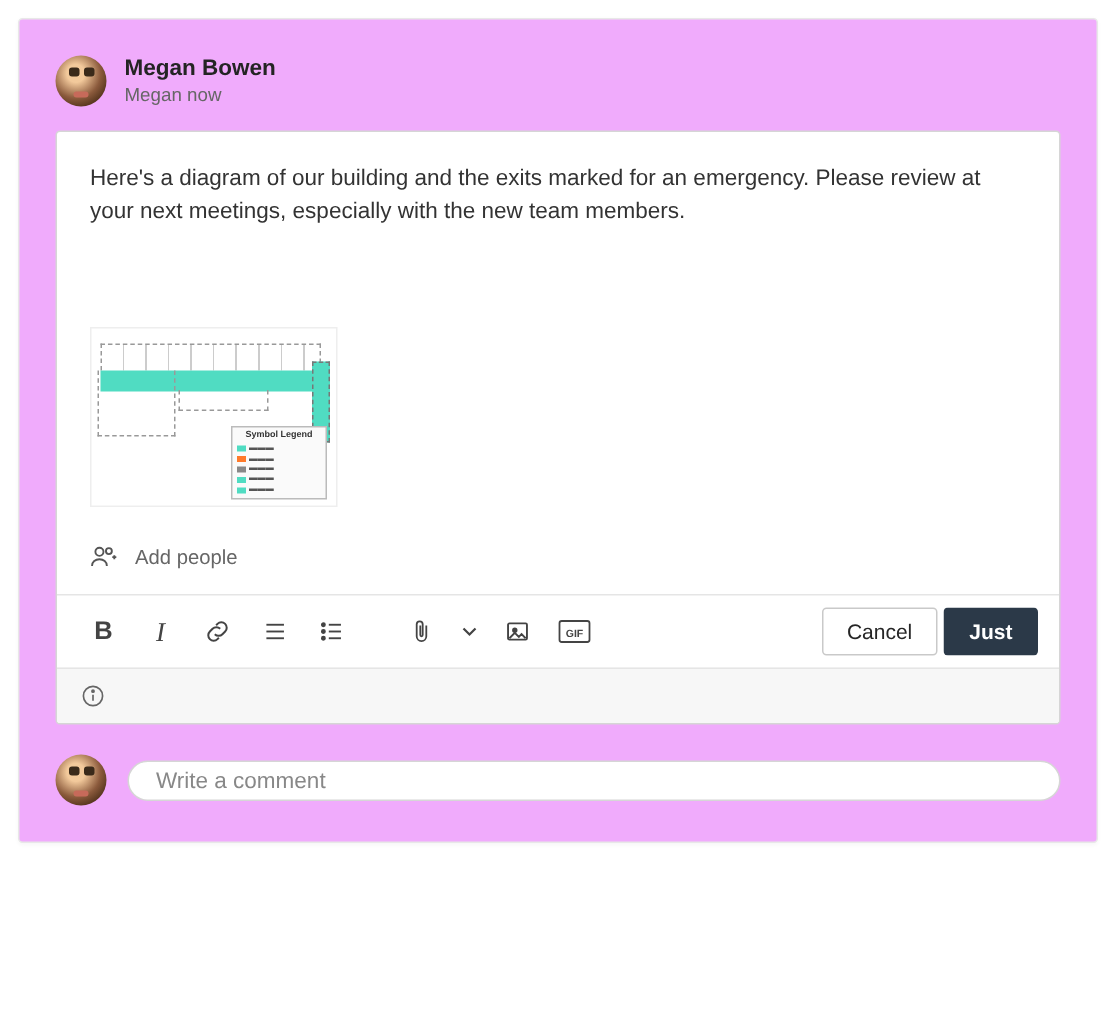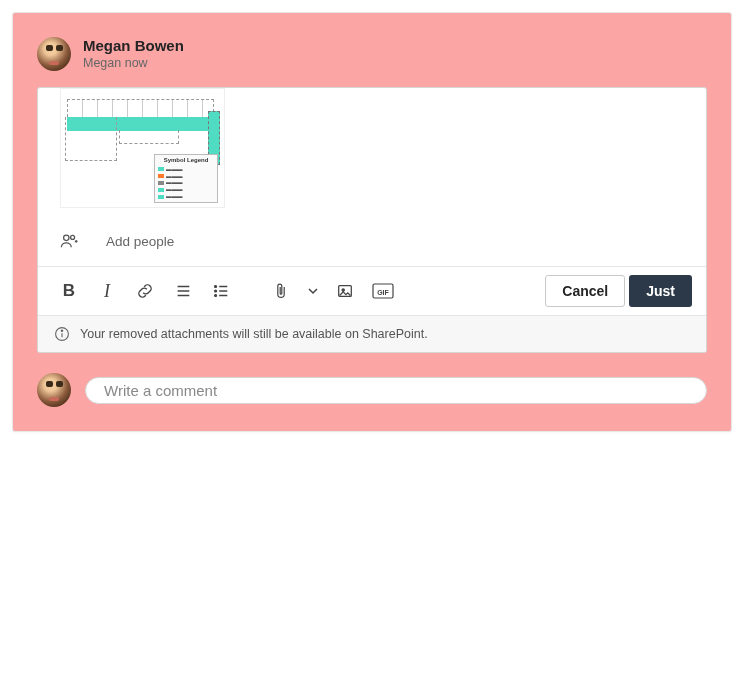--- a/index.html
+++ b/index.html
@@ -6,21 +6,21 @@
     body {
       font-family: "Segoe UI", -apple-system, BlinkMacSystemFont, sans-serif;
       background: #fff;
       padding: 12px;
       width: 744px;
     }
     .container {
       border: 1px solid #e8e8e8;
       border-radius: 3px;
       padding: 24px;
-      background: #fca5a5;
+      background: #f0abfc;
       box-shadow: 0 1px 3px rgba(0,0,0,0.04);
     }
     .post-header {
       display: flex;
       align-items: flex-start;
       gap: 12px;
       margin-bottom: 16px;
     }
     .avatar {
       width: 34px;
@@ -134,21 +134,21 @@
     }
     .fp-legend b { font-size:6px; color:#333; display:block; text-align:center; margin-bottom:1px;}
     .lg-row { display:flex; align-items:center; gap:2px; }
     .lg-sw { width:6px; height:4px; background:#50dcc2; }
     .lg-sw.o { background:#ff7a2a; }
     .lg-sw.g { background:#888; }
     .add-people-row {
       padding: 10px 22px 16px 22px;
       display: flex;
       align-items: center;
-      gap: 28px;
+      gap: 12px;
       color: #666;
       font-size: 13.5px;
     }
     .toolbar {
       border-top: 1px solid #e5e5e5;
       padding: 8px 14px;
       display: flex;
       align-items: center;
       gap: 4px;
       background: #fff;
@@ -163,21 +163,21 @@
       cursor: pointer;
     }
     .tb-spacer { flex: 1; }
     .btn {
       font-size: 14px;
       padding: 7px 16px;
       border-radius: 3px;
       cursor: pointer;
       border: 1px solid transparent;
     }
-    .btn-cancel { background:#fff; border-color:#c9c9c9; color:#262626;font-weight:bold; }
+    .btn-cancel { background:#fff; border-color:#c9c9c9; color:#262626; }
     .btn-save { background:#2b3948; color:#fff; font-weight:600; }
     .info-bar {
       border-top: 1px solid #e5e5e5;
       background: #f7f7f7;
       padding: 10px 16px;
       display: flex;
       align-items: center;
       gap: 10px;
       font-size: 12.5px;
       color: #545454;
@@ -207,20 +207,21 @@
   <div class="post-header">
     <div class="avatar"></div>
     <div class="author-line">
       <span class="author-name">Megan Bowen</span>
       <span class="post-time">Megan now</span>
     </div>
   </div>
 
   <div class="editor-box">
 
+    <div class="post-body">Here's a diagram of our building and the exits marked for an emergency. Please review at your next meetings, especially with the new team members.</div>
 
     <div class="attachment-zone">
       <div class="floorplan">
         <div class="fp-top"></div>
         <div class="fp-corr"></div>
         <div class="fp-mid"></div>
         <div class="fp-mid2"></div>
         <div class="fp-right"></div>
         <div class="fp-exit"></div>
         <div class="fp-legend">
@@ -319,21 +320,20 @@
     </div>
 
     <div class="info-bar">
       <span>
         <svg width="16" height="16" viewBox="0 0 20 20" fill="none" stroke="#666" stroke-width="1.4">
           <circle cx="10" cy="10" r="8"></circle>
           <line x1="10" y1="9" x2="10" y2="14"></line>
           <circle cx="10" cy="6" r="0.9" fill="#666"></circle>
         </svg>
       </span>
-      <span>Your removed attachments will still be available on SharePoint.</span>
     </div>
 
   </div>
 
   <div class="comment-row">
     <div class="avatar"></div>
     <div class="comment-input">
       <span>Write a comment</span>
     </div>
   </div>

